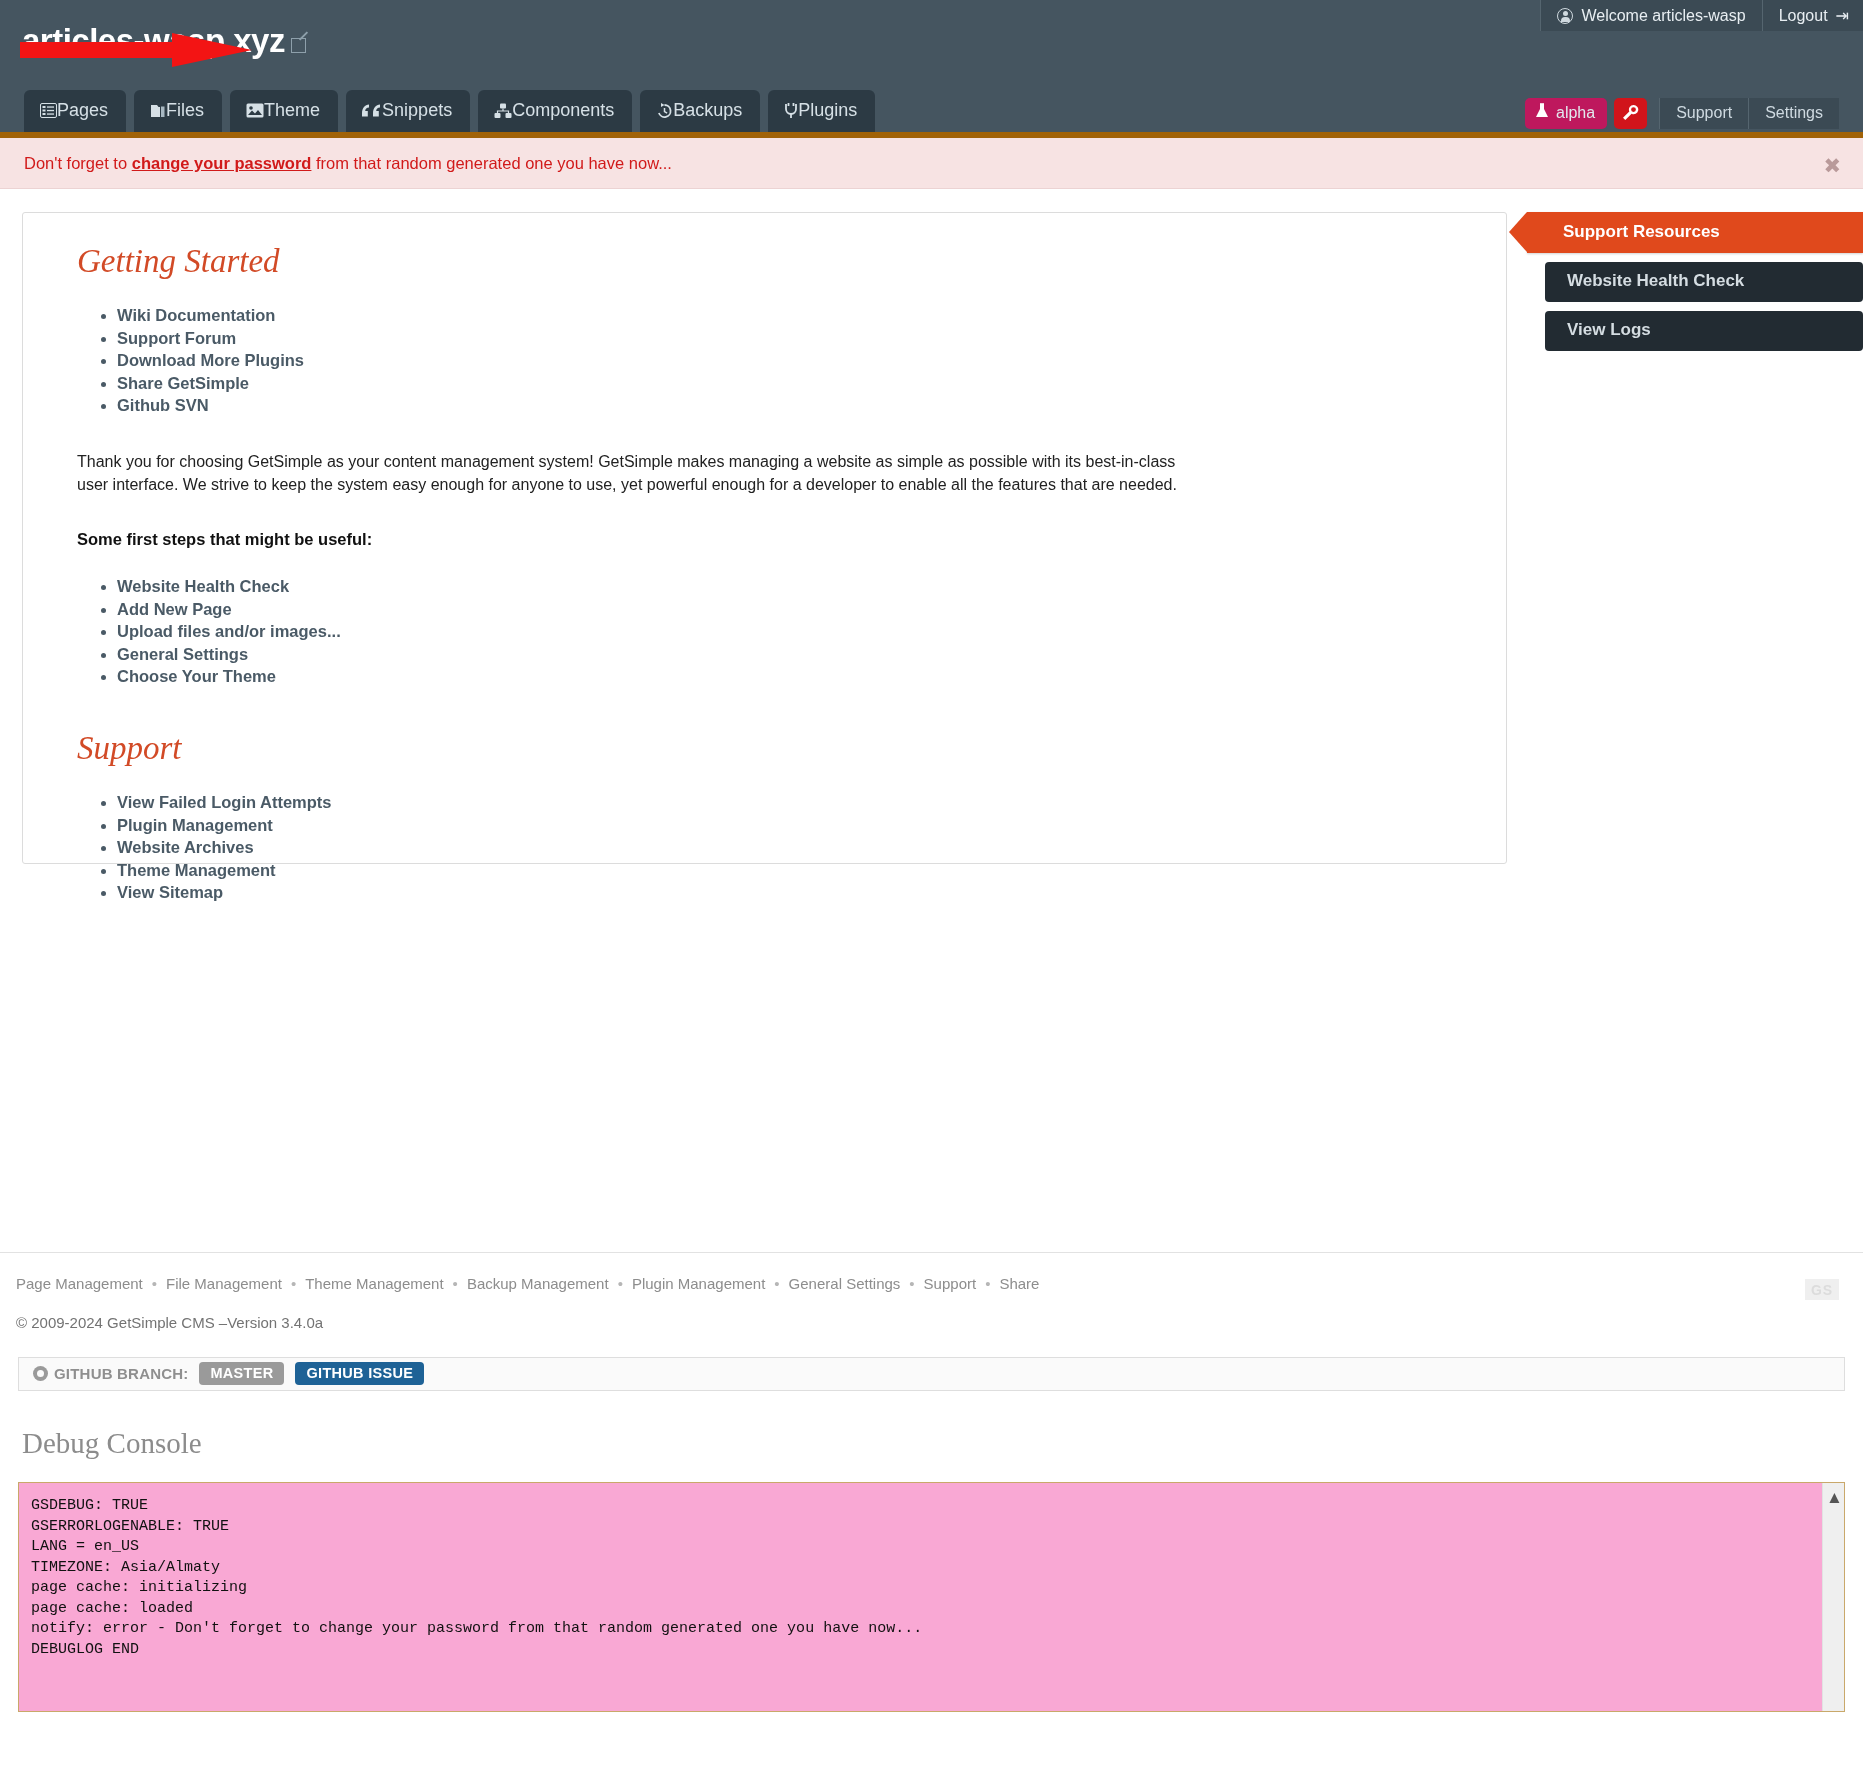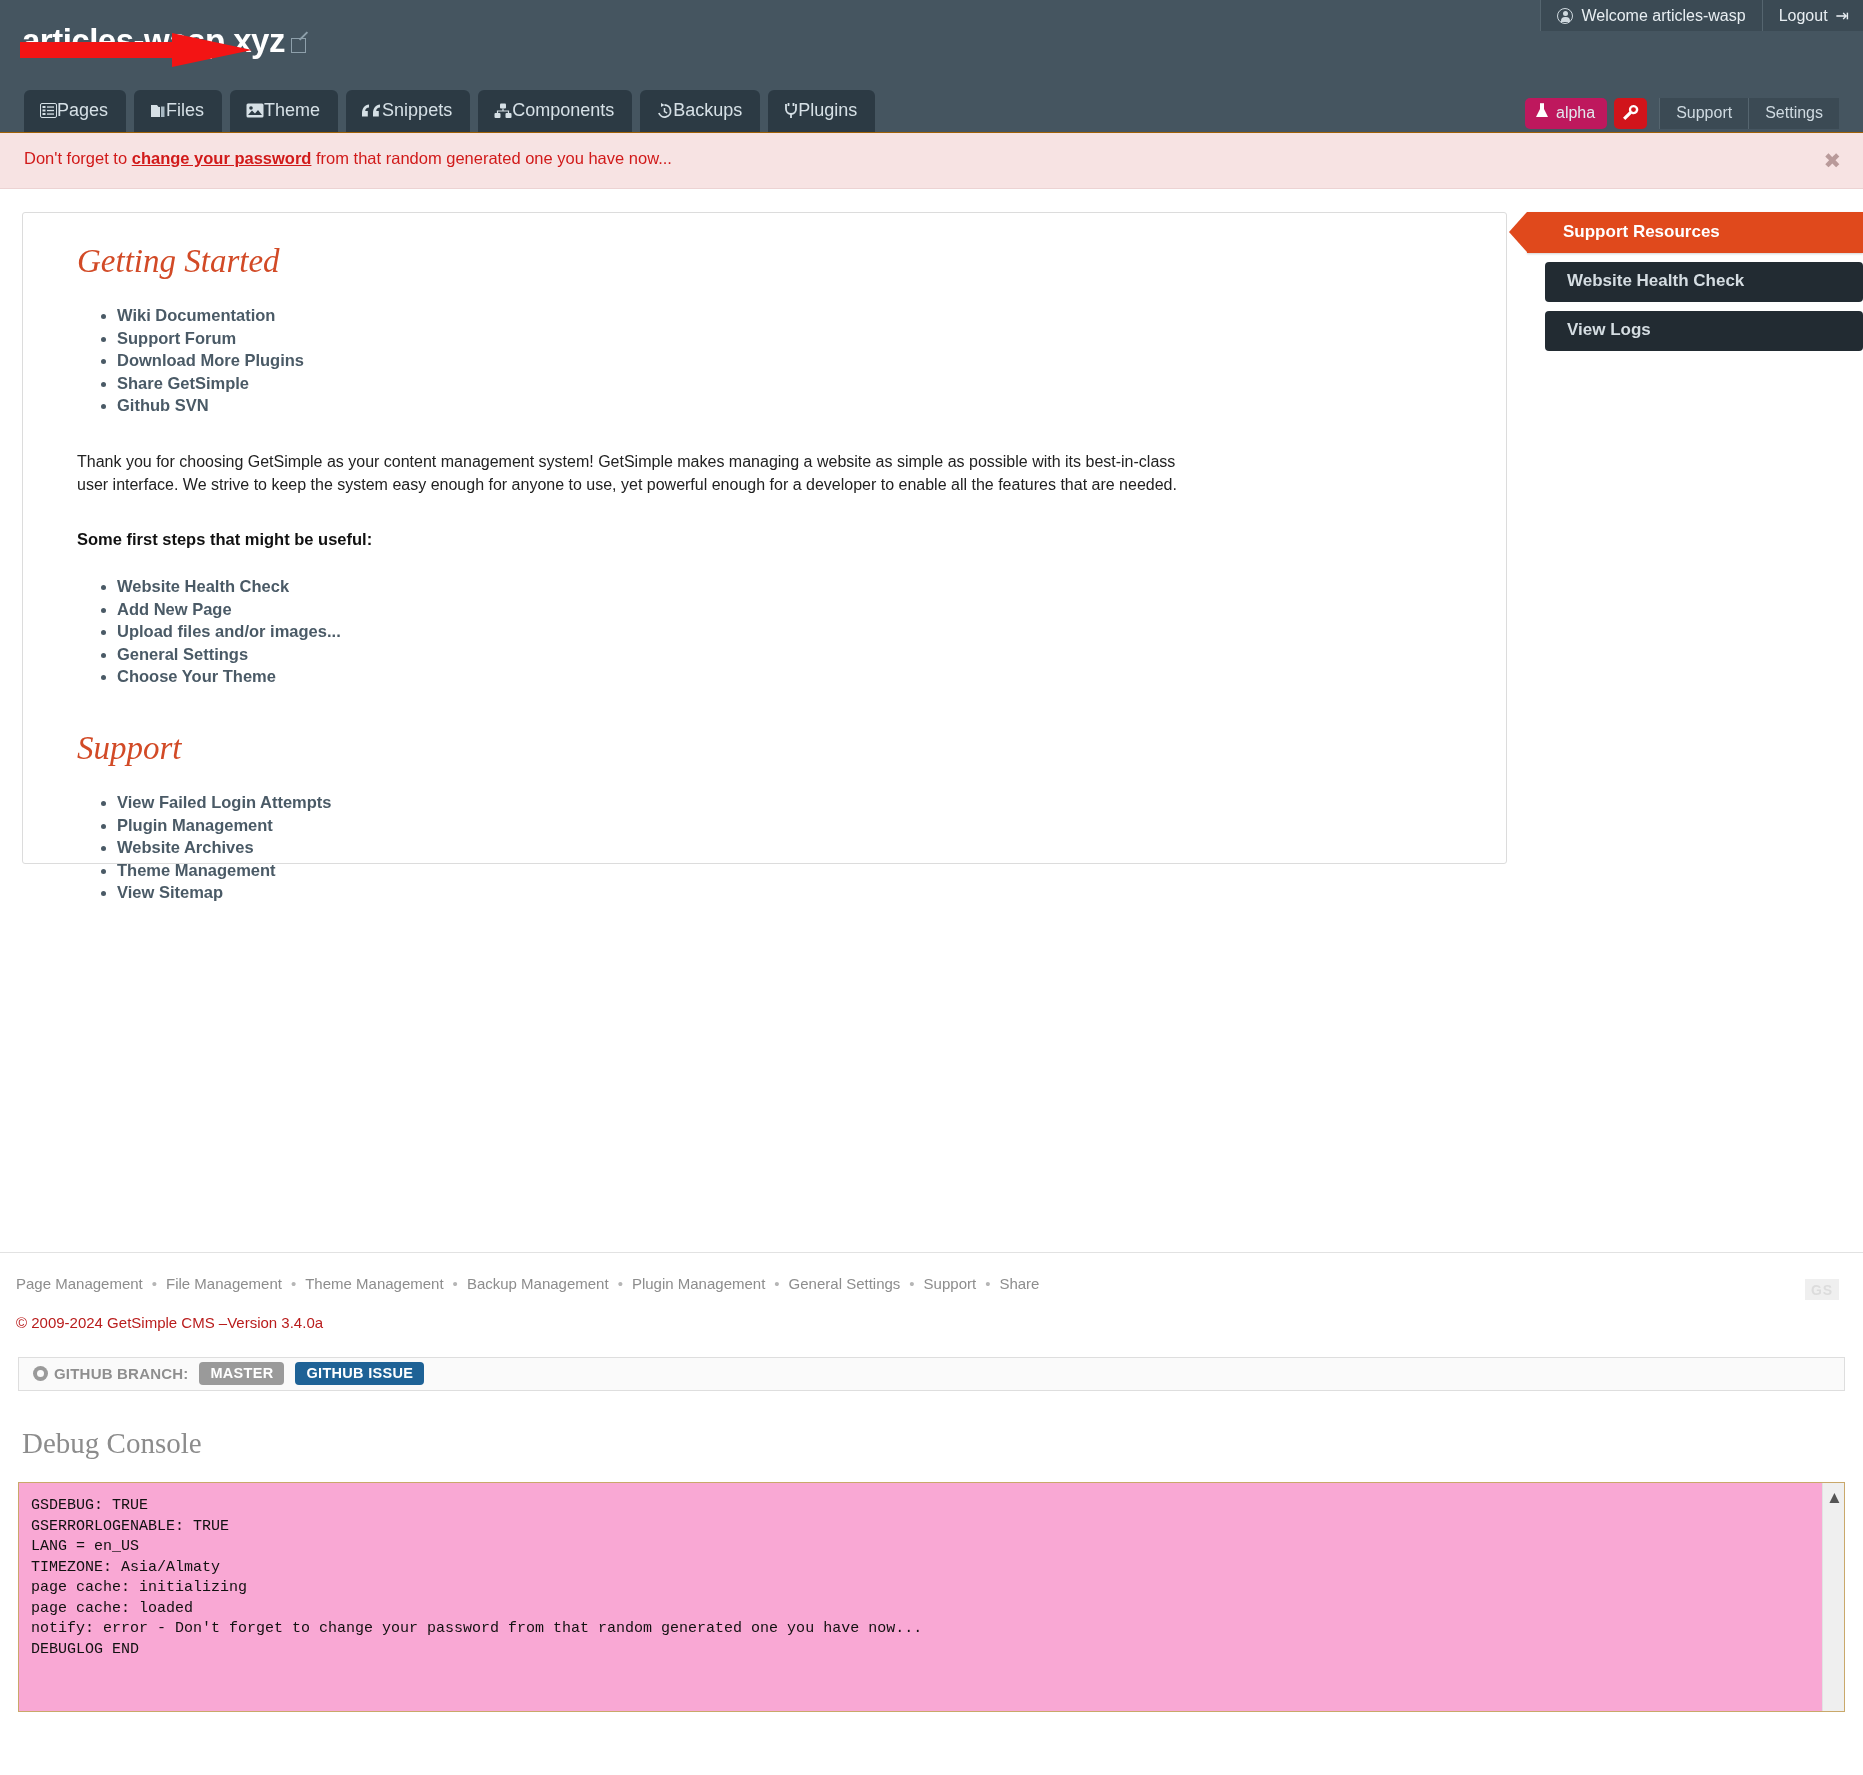--- a/index.html
+++ b/index.html
@@ -115,21 +115,21 @@
     background:#3b4a54; color:#cfdae1;
     font-size:16px; padding:6px 16px 7px;
     display:flex; align-items:center;
     border-left:1px solid #55656f;
     cursor:pointer;
   }
 
   
   #alert {
     background:#f7e3e3;
-    border-top:1px solid #a16207;
+    border-top:6px solid #a16207;
     border-bottom:1px solid #ecd3d3;
     padding:16px 24px 18px;
     position:relative;
     height:57px;
   }
   #alert-text { color:#d11a1a; font-size:16.5px; }
   #alert-text b { font-weight:bold; text-decoration:underline; }
   #alert-close {
     position:absolute; right:22px; top:17px;
     color:#b99a9a; font-size:21px; line-height:1; cursor:pointer;
@@ -199,21 +199,21 @@
   
   #footer {
     border-top:1px solid #e2e2e2;
     padding:22px 16px 0;
     position:relative;
     height:105px;
   }
   #footer-links { font-size:15px; color:#8d8d8d; }
   #footer-links span.fl { cursor:pointer; }
   #footer-links .dot { margin:0 9px; color:#b6b6b6; }
-  #copyright { margin-top:22px; font-size:15px; color:#b91c1c; }
+  #copyright { margin-top:22px; font-size:15px; color:#737373; }
   #gs-logo {
     position:absolute; right:24px; top:26px;
     width:34px;height:21px;background:#efefef;
     color:#dcdcdc; font-size:14px; font-weight:bold;
     display:flex; align-items:center; justify-content:center;
     letter-spacing:1px;
   }
 
   
   #ghbar {

